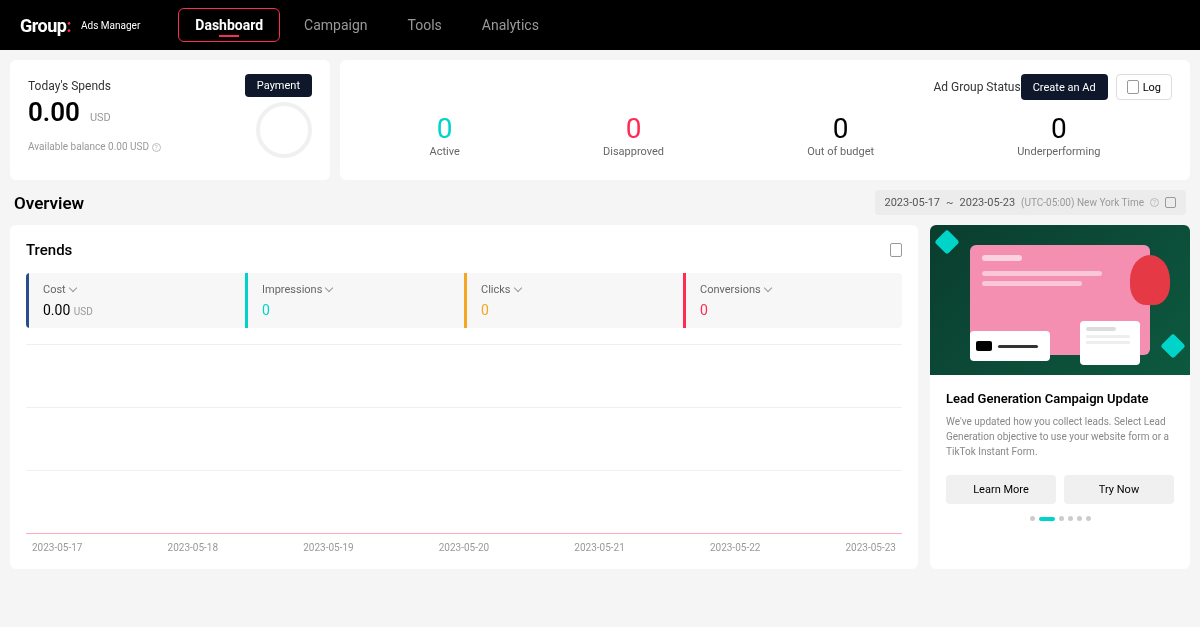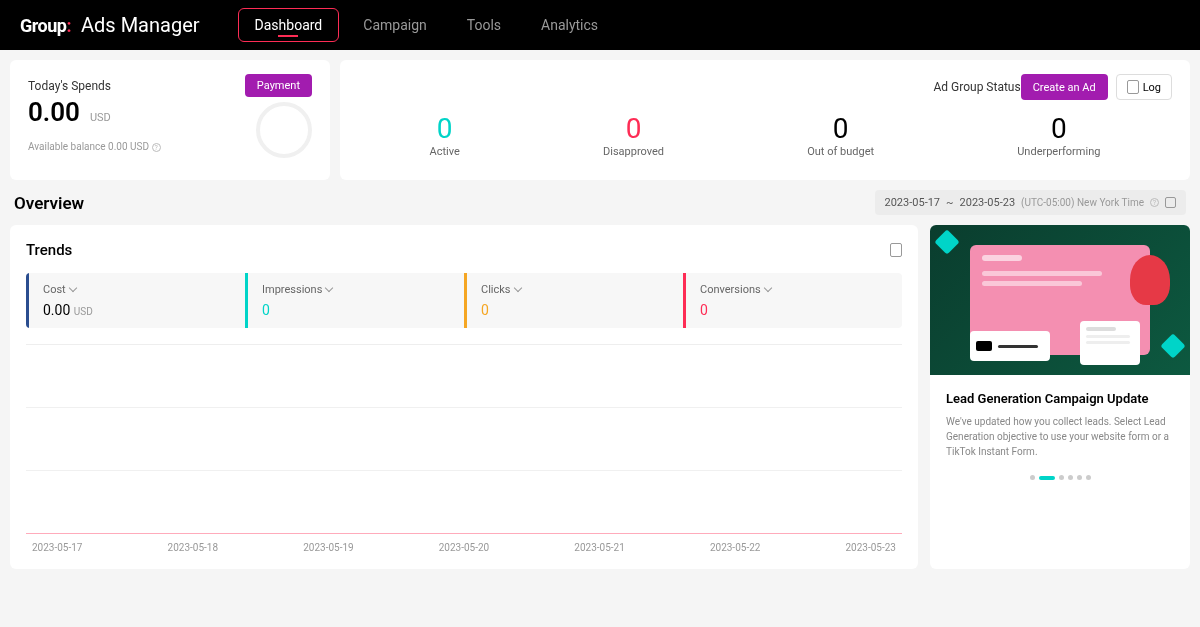--- a/index.html
+++ b/index.html
@@ -1,29 +1,29 @@
 <!DOCTYPE html>
 <html><head>
 <meta charset="utf-8">
 <style>
 *{margin:0;padding:0;box-sizing:border-box;font-family:-apple-system,BlinkMacSystemFont,"Segoe UI",Roboto,sans-serif}
 body{background:#f5f5f5;width:1200px;height:627px;overflow:hidden}
 .topnav{background:#000;height:50px;display:flex;align-items:center;padding:0 20px;gap:8px}
 .logo{color:#fff;font-weight:700;font-size:18px;letter-spacing:-0.5px}
 .logo-colon{color:#fe2c55}
-.logo-sub{color:#fff;font-size:20px;margin-left:2px;margin-right:30px}
+.logo-sub{color:#fff;font-size:10px;margin-left:2px;margin-right:30px}
 .nav-item{color:#999;font-size:14px;padding:8px 16px;cursor:pointer}
-.nav-item.active{color:#fff;font-weight:400;border:1px solid #fe2c55;border-radius:6px;position:relative}
+.nav-item.active{color:#fff;font-weight:700;border:1px solid #fe2c55;border-radius:6px;position:relative}
 .nav-item.active::after{content:'';position:absolute;bottom:4px;left:50%;transform:translateX(-50%);width:20px;height:2px;background:#fe2c55}
 .content{padding:10px;display:flex;flex-direction:column;gap:10px}
 .toprow{display:flex;gap:10px}
 .card{background:#fff;border-radius:6px;padding:14px 18px}
 .spends-card{width:320px;height:120px;position:relative}
 .card-title{font-size:12px;color:#333}
-.btn-pink{background:#a21caf;color:#fff;border:none;border-radius:4px;padding:5px 12px;font-size:11px;cursor:pointer}
+.btn-pink{background:#0f172a;color:#fff;border:none;border-radius:4px;padding:5px 12px;font-size:11px;cursor:pointer}
 .btn-outline{background:#fff;border:1px solid #ddd;border-radius:4px;padding:5px 10px;font-size:11px;cursor:pointer;display:flex;align-items:center;gap:4px}
 .spends-header{display:flex;justify-content:space-between;align-items:center}
 .spend-amount{font-size:26px;font-weight:600;margin-top:14px}
 .spend-currency{font-size:11px;color:#999;margin-left:6px}
 .balance{font-size:10px;color:#999;margin-top:14px}
 .donut{position:absolute;right:18px;top:42px;width:56px;height:56px;border:4px solid #f0f0f0;border-radius:50%}
 .status-card{flex:1;height:120px}
 .status-header{display:flex;justify-content:flex-end;align-items:center}
 .status-actions{display:flex;gap:8px}
 .status-grid{display:flex;justify-content:space-around;margin-top:12px}
@@ -207,20 +207,24 @@
         <div class="promo-popup">
           <div class="promo-bar" style="top:6px;left:6px;width:30px;height:4px;background:#ddd"></div>
           <div class="promo-bar" style="top:14px;left:6px;width:44px;height:3px;background:#eee"></div>
           <div class="promo-bar" style="top:20px;left:6px;width:44px;height:3px;background:#eee"></div>
         </div>
       </div>
       <div class="promo-body">
         <div class="promo-title">Lead Generation Campaign Update</div>
         <div class="promo-text">We've updated how you collect leads. Select Lead Generation objective to use your website form or a TikTok Instant Form.</div>
       </div>
+      <div class="promo-btns">
+        <button class="promo-btn">Learn More</button>
+        <button class="promo-btn">Try Now</button>
+      </div>
       <div class="promo-dots">
         <div class="dot"></div>
           <div class="dot active"></div>
           <div class="dot"></div>
           <div class="dot"></div>
           <div class="dot"></div>
           <div class="dot"></div>
       </div>
     </div>
   </div>

